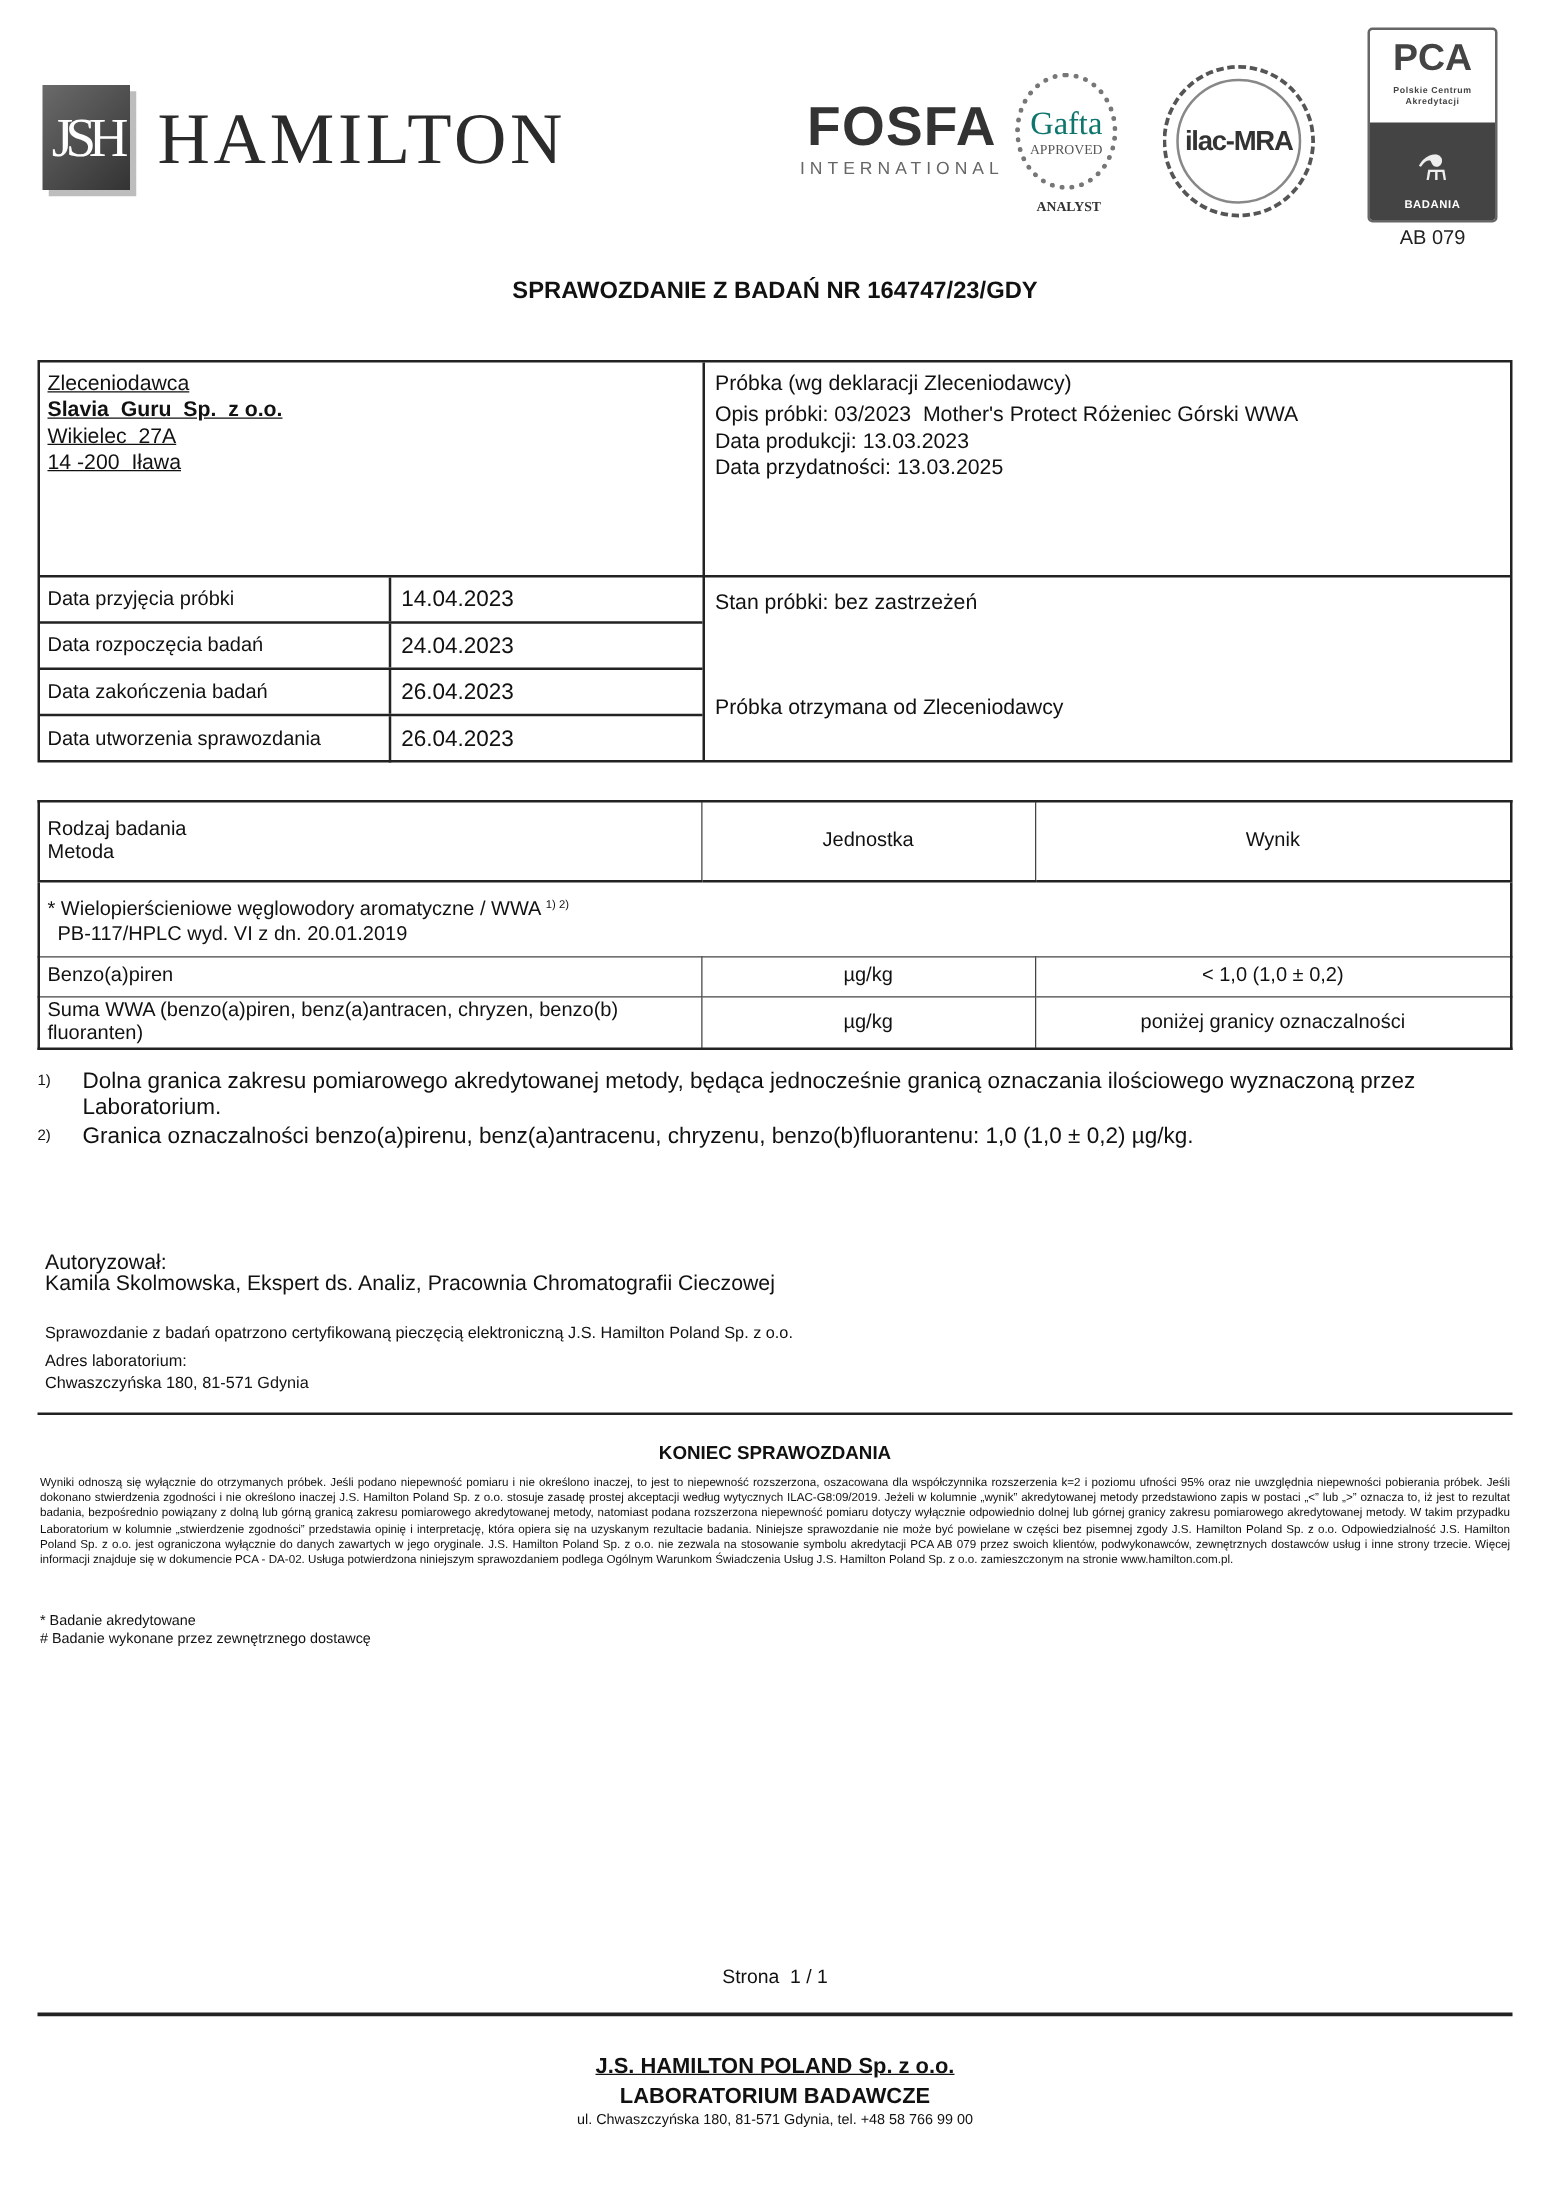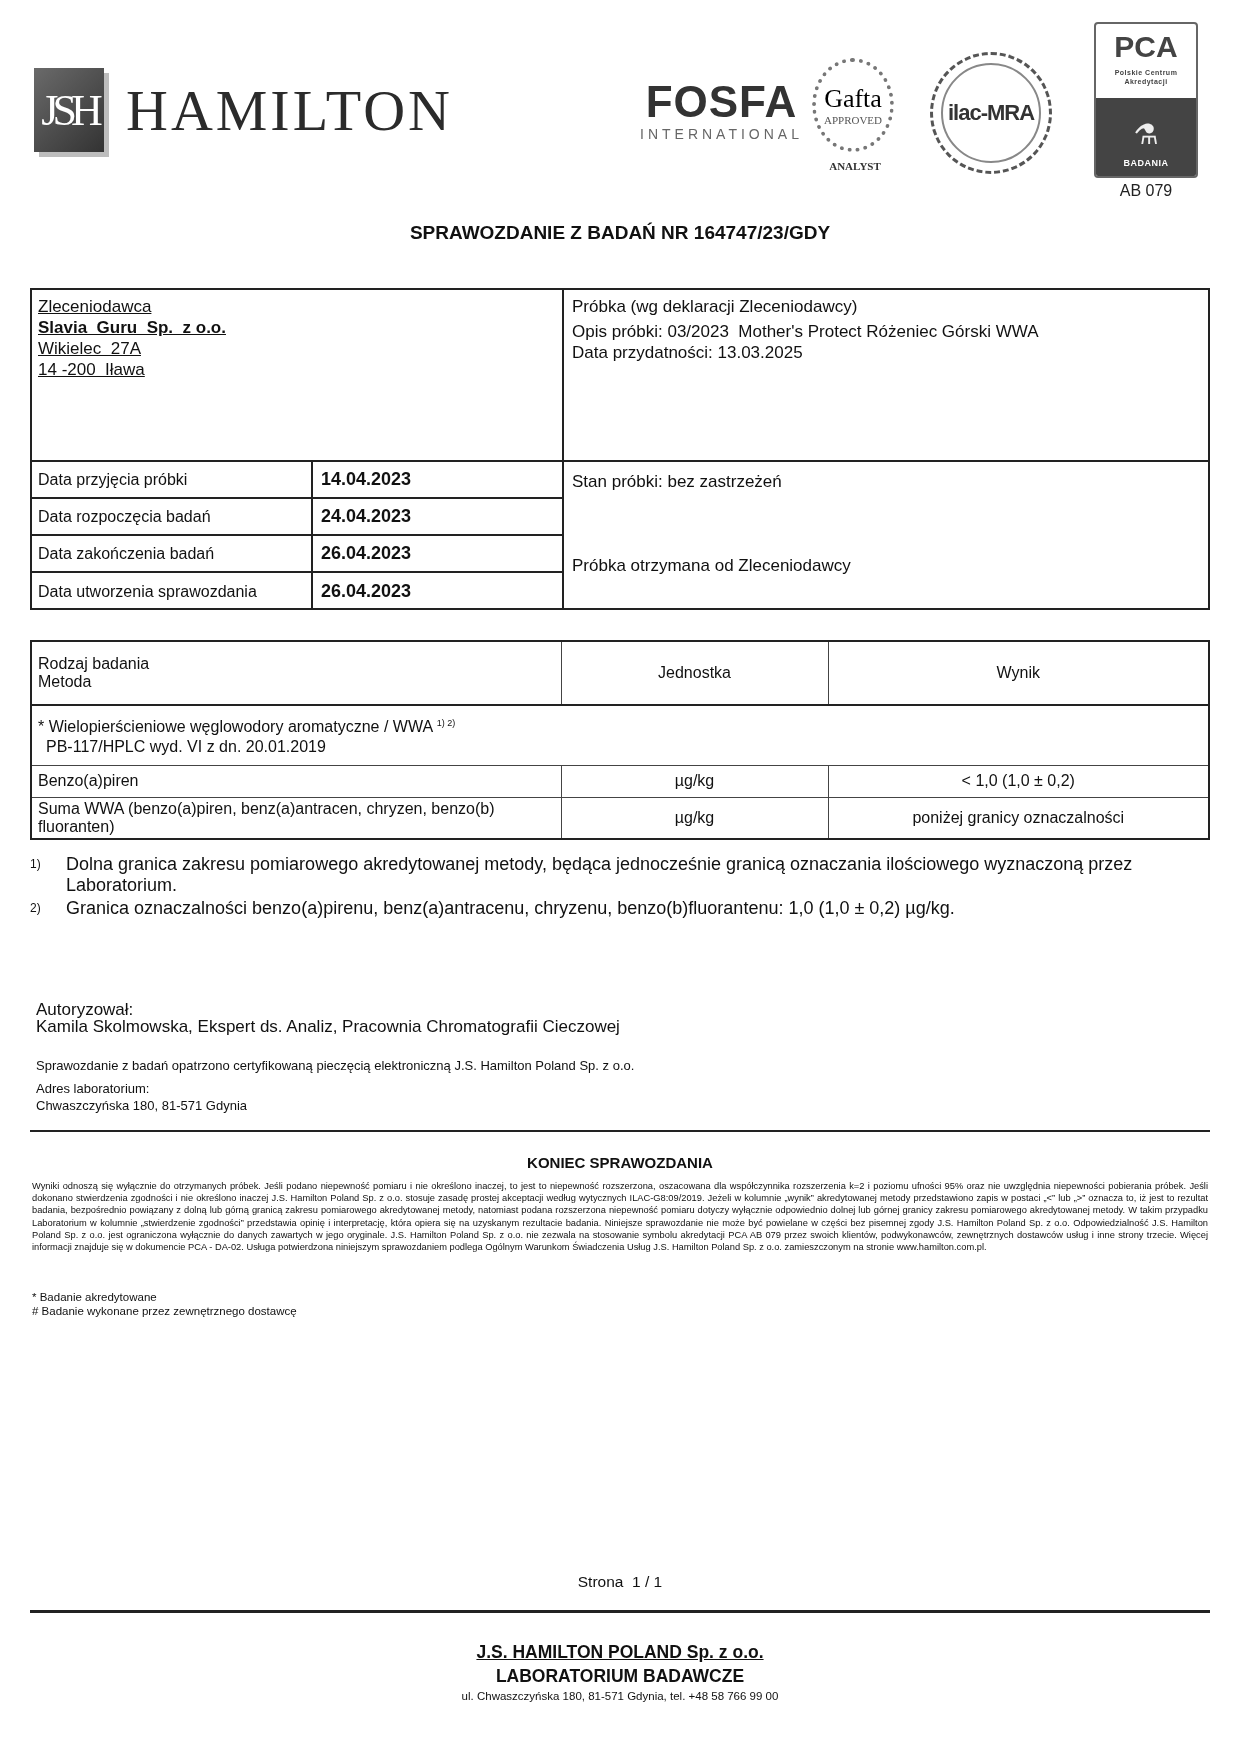--- a/index.html
+++ b/index.html
@@ -11,21 +11,21 @@
   .jsh-box { width: 70px; height: 84px; background: linear-gradient(135deg,#6a6a6a,#333); position: relative; box-shadow: 5px 5px 0 #bdbdbd; display:flex; align-items:center; justify-content:center; }
   .jsh-box span { font-family: "Liberation Serif", serif; color: #fff; font-size: 44px; letter-spacing: -6px; }
   .hamilton-word { font-family: "Liberation Serif", serif; font-size: 58px; color: #2b2b2b; letter-spacing: 3px; margin-left: 22px; }
 
   .fosfa { position: absolute; left: 640px; top: 80px; text-align: center; }
   .fosfa .big { font-family: "Liberation Sans", sans-serif; font-weight: bold; font-size: 44px; color: #333; letter-spacing: 1px; line-height: 44px; }
   .fosfa .small { font-size: 14px; color: #666; letter-spacing: 4px; margin-top: 2px; }
 
   .gafta { position: absolute; left: 812px; top: 58px; width: 86px; height: 120px; text-align: center; }
   .gafta .ring { width: 82px; height: 94px; border: 4px dotted #777; border-radius: 50%; display:flex; flex-direction:column; align-items:center; justify-content:center; }
-  .gafta .g1 { font-family: "Liberation Serif", serif; font-size: 26px; color: #000000; }
+  .gafta .g1 { font-family: "Liberation Serif", serif; font-size: 26px; color: #0f766e; }
   .gafta .g2 { font-family: "Liberation Serif", serif; font-size: 11px; color: #555; }
   .gafta .g3 { font-family: "Liberation Serif", serif; font-weight: bold; font-size: 11px; color: #333; margin-top: 8px; }
 
   .ilac { position: absolute; left: 930px; top: 52px; width: 122px; height: 122px; border-radius: 50%; border: 3px dashed #555; display:flex; align-items:center; justify-content:center; }
   .ilac .inner { width: 100px; height: 100px; border-radius: 50%; border: 2px solid #888; display:flex; align-items:center; justify-content:center; }
   .ilac span { font-weight: bold; font-size: 22px; color: #333; background:#fff; letter-spacing: -1px; }
 
   .pca { position: absolute; left: 1094px; top: 22px; width: 104px; height: 156px; border: 2px solid #666; border-radius: 4px; overflow: hidden; text-align: center; }
   .pca .top { height: 74px; padding-top: 8px; }
   .pca .pca-title { font-weight: bold; font-size: 30px; color: #444; line-height: 30px; }
@@ -43,21 +43,21 @@
   .box1 .hdiv { position: absolute; left: 0; right: 0; top: 170px; border-top: 2px solid #222; }
   .client { position: absolute; left: 6px; top: 6px; font-size: 17px; line-height: 21px; text-decoration: underline; }
   .client .name { font-weight: bold; }
   .sample { position: absolute; left: 540px; top: 6px; font-size: 17px; line-height: 21px; }
   .sample .hdr { margin-bottom: 4px; }
 
   .dates { position: absolute; left: 0; top: 172px; width: 530px; }
   .date-row { position: relative; height: 37px; border-bottom: 2px solid #222; display: flex; align-items: center; }
   .date-row:last-child { border-bottom: none; }
   .date-row .lbl { width: 281px; padding-left: 6px; font-size: 16px; border-right: 2px solid #222; height: 100%; display:flex; align-items:center; }
-  .date-row .val { padding-left: 8px; font-size: 18px; font-weight: bold; }
+  .date-row .val { padding-left: 8px; font-size: 18px; font-weight: normal; }
   .stan { position: absolute; left: 540px; top: 182px; font-size: 17px; }
   .otrzymana { position: absolute; left: 540px; top: 266px; font-size: 17px; }
 
   
   .results { position: absolute; left: 30px; top: 640px; width: 1180px; border: 2px solid #222; border-collapse: collapse; }
   .results td { border: 1px solid #444; font-size: 16px; vertical-align: middle; }
   .results tr.head td { border-bottom: 2px solid #222; height: 64px; }
   .results td.c1 { width: 530px; padding-left: 6px; }
   .results td.c2 { width: 267px; text-align: center; }
   .results td.c3 { text-align: center; }
@@ -138,20 +138,21 @@
   <div class="client">
     <div>Zleceniodawca</div>
     <div class="name" style="white-space:pre">Slavia  Guru  Sp.  z o.o.</div>
     <div style="white-space:pre">Wikielec  27A</div>
     <div style="white-space:pre">14 -200  Iława</div>
   </div>
 
   <div class="sample">
     <div class="hdr">Próbka (wg deklaracji Zleceniodawcy)</div>
     <div style="white-space:pre">Opis próbki: 03/2023  Mother's Protect Różeniec Górski WWA</div>
+    <div>Data produkcji: 13.03.2023</div>
     <div>Data przydatności: 13.03.2025</div>
   </div>
 
   <div class="dates">
     <div class="date-row">
       <div class="lbl">Data przyjęcia próbki</div>
       <div class="val">14.04.2023</div>
     </div>
     <div class="date-row">
       <div class="lbl">Data rozpoczęcia badań</div>

